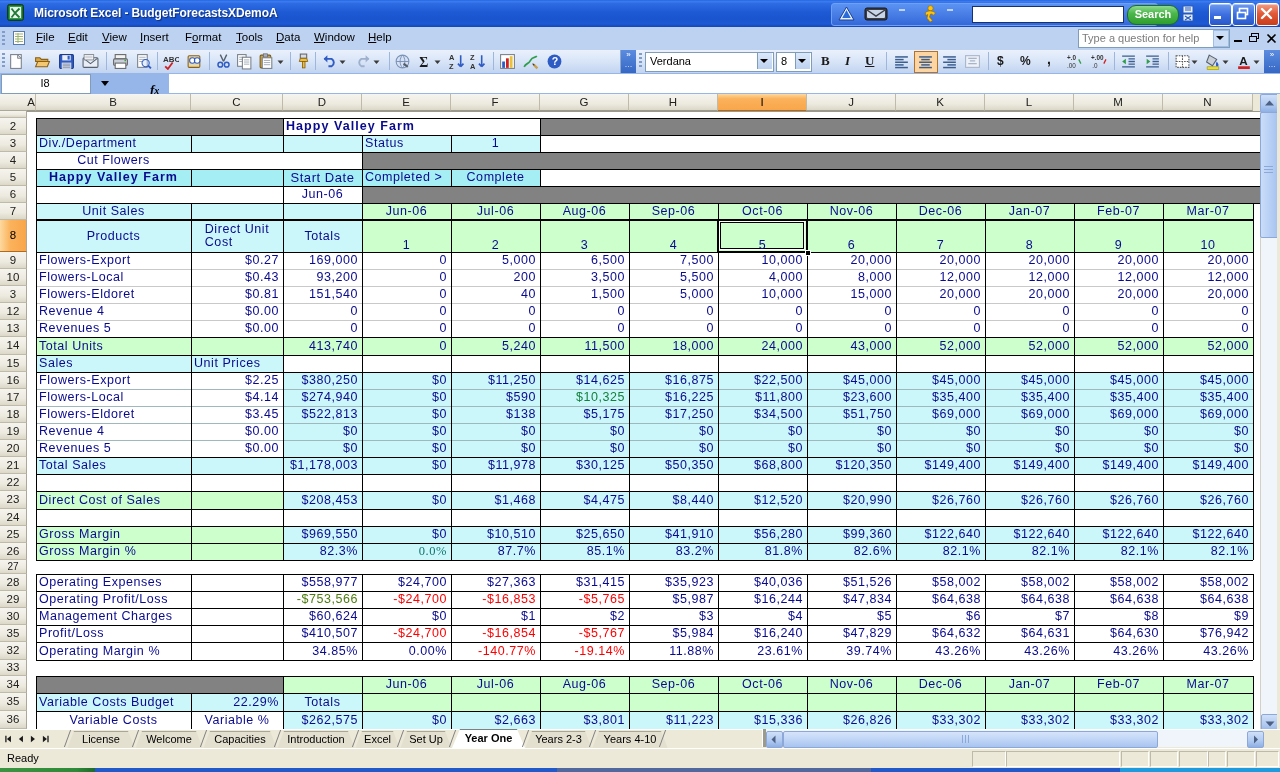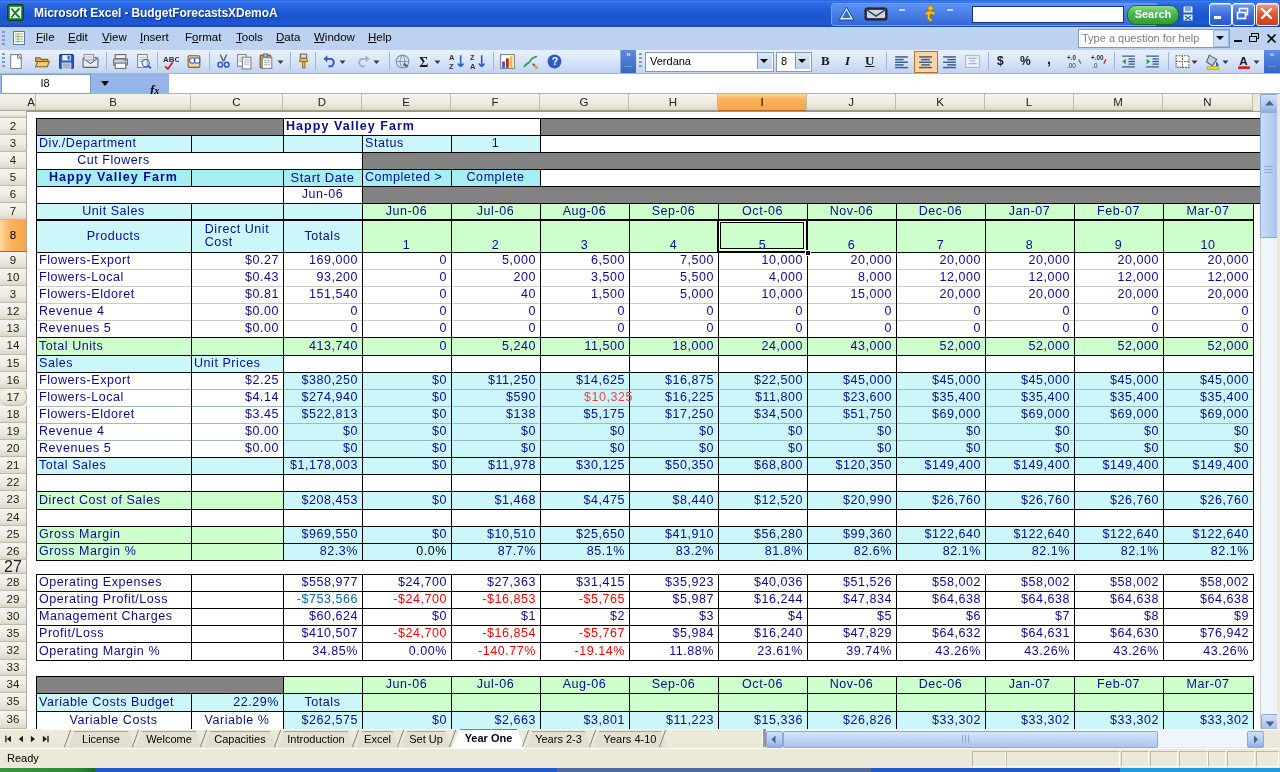--- a/index.html
+++ b/index.html
@@ -330,31 +330,31 @@
 <div class="abs" style="left:0;top:203px;width:26px;height:16px;background:linear-gradient(180deg,#F5F4EE 0%,#EDEAE0 60%,#DCD8C8 100%);border-bottom:1px solid #C0BBA8;border-right:1px solid #ACA899;font-size:11.5px;color:#21201D;text-align:center;line-height:16px;">7</div>
 <div class="abs" style="left:0;top:220px;width:26px;height:31px;background:linear-gradient(90deg,#FDD99F 0%,#FBB25B 40%,#F9A64B 100%);border-bottom:1px solid #B06A1F;border-right:1px solid #ACA899;font-size:11.5px;color:#000;text-align:center;line-height:31px;">8</div>
 <div class="abs" style="left:0;top:252px;width:26px;height:16px;background:linear-gradient(180deg,#F5F4EE 0%,#EDEAE0 60%,#DCD8C8 100%);border-bottom:1px solid #C0BBA8;border-right:1px solid #ACA899;font-size:11.5px;color:#21201D;text-align:center;line-height:16px;">9</div>
 <div class="abs" style="left:0;top:269px;width:26px;height:16px;background:linear-gradient(180deg,#F5F4EE 0%,#EDEAE0 60%,#DCD8C8 100%);border-bottom:1px solid #C0BBA8;border-right:1px solid #ACA899;font-size:11.5px;color:#21201D;text-align:center;line-height:16px;">10</div>
 <div class="abs" style="left:0;top:286px;width:26px;height:16px;background:linear-gradient(180deg,#F5F4EE 0%,#EDEAE0 60%,#DCD8C8 100%);border-bottom:1px solid #C0BBA8;border-right:1px solid #ACA899;font-size:11.5px;color:#21201D;text-align:center;line-height:16px;">3</div>
 <div class="abs" style="left:0;top:303px;width:26px;height:16px;background:linear-gradient(180deg,#F5F4EE 0%,#EDEAE0 60%,#DCD8C8 100%);border-bottom:1px solid #C0BBA8;border-right:1px solid #ACA899;font-size:11.5px;color:#21201D;text-align:center;line-height:16px;">12</div>
 <div class="abs" style="left:0;top:320px;width:26px;height:16px;background:linear-gradient(180deg,#F5F4EE 0%,#EDEAE0 60%,#DCD8C8 100%);border-bottom:1px solid #C0BBA8;border-right:1px solid #ACA899;font-size:11.5px;color:#21201D;text-align:center;line-height:16px;">13</div>
 <div class="abs" style="left:0;top:337px;width:26px;height:17px;background:linear-gradient(180deg,#F5F4EE 0%,#EDEAE0 60%,#DCD8C8 100%);border-bottom:1px solid #C0BBA8;border-right:1px solid #ACA899;font-size:11.5px;color:#21201D;text-align:center;line-height:17px;">14</div>
 <div class="abs" style="left:0;top:355px;width:26px;height:16px;background:linear-gradient(180deg,#F5F4EE 0%,#EDEAE0 60%,#DCD8C8 100%);border-bottom:1px solid #C0BBA8;border-right:1px solid #ACA899;font-size:11.5px;color:#21201D;text-align:center;line-height:16px;">15</div>
 <div class="abs" style="left:0;top:372px;width:26px;height:16px;background:linear-gradient(180deg,#F5F4EE 0%,#EDEAE0 60%,#DCD8C8 100%);border-bottom:1px solid #C0BBA8;border-right:1px solid #ACA899;font-size:11.5px;color:#21201D;text-align:center;line-height:16px;">16</div>
-<div class="abs" style="left:0;top:389px;width:26px;height:16px;background:linear-gradient(180deg,#F5F4EE 0%,#EDEAE0 60%,#DCD8C8 100%);border-bottom:1px solid #C0BBA8;border-right:1px solid #ACA899;font-size:11.5px;color:#21201D;text-align:center;line-height:16px;border-radius:8px;">17</div>
+<div class="abs" style="left:0;top:389px;width:26px;height:16px;background:linear-gradient(180deg,#F5F4EE 0%,#EDEAE0 60%,#DCD8C8 100%);border-bottom:1px solid #C0BBA8;border-right:1px solid #ACA899;font-size:11.5px;color:#21201D;text-align:center;line-height:16px;">17</div>
 <div class="abs" style="left:0;top:406px;width:26px;height:16px;background:linear-gradient(180deg,#F5F4EE 0%,#EDEAE0 60%,#DCD8C8 100%);border-bottom:1px solid #C0BBA8;border-right:1px solid #ACA899;font-size:11.5px;color:#21201D;text-align:center;line-height:16px;">18</div>
 <div class="abs" style="left:0;top:423px;width:26px;height:16px;background:linear-gradient(180deg,#F5F4EE 0%,#EDEAE0 60%,#DCD8C8 100%);border-bottom:1px solid #C0BBA8;border-right:1px solid #ACA899;font-size:11.5px;color:#21201D;text-align:center;line-height:16px;">19</div>
 <div class="abs" style="left:0;top:440px;width:26px;height:16px;background:linear-gradient(180deg,#F5F4EE 0%,#EDEAE0 60%,#DCD8C8 100%);border-bottom:1px solid #C0BBA8;border-right:1px solid #ACA899;font-size:11.5px;color:#21201D;text-align:center;line-height:16px;">20</div>
 <div class="abs" style="left:0;top:457px;width:26px;height:16px;background:linear-gradient(180deg,#F5F4EE 0%,#EDEAE0 60%,#DCD8C8 100%);border-bottom:1px solid #C0BBA8;border-right:1px solid #ACA899;font-size:11.5px;color:#21201D;text-align:center;line-height:16px;">21</div>
 <div class="abs" style="left:0;top:474px;width:26px;height:16px;background:linear-gradient(180deg,#F5F4EE 0%,#EDEAE0 60%,#DCD8C8 100%);border-bottom:1px solid #C0BBA8;border-right:1px solid #ACA899;font-size:11.5px;color:#21201D;text-align:center;line-height:16px;">22</div>
 <div class="abs" style="left:0;top:491px;width:26px;height:17px;background:linear-gradient(180deg,#F5F4EE 0%,#EDEAE0 60%,#DCD8C8 100%);border-bottom:1px solid #C0BBA8;border-right:1px solid #ACA899;font-size:11.5px;color:#21201D;text-align:center;line-height:17px;">23</div>
 <div class="abs" style="left:0;top:509px;width:26px;height:16px;background:linear-gradient(180deg,#F5F4EE 0%,#EDEAE0 60%,#DCD8C8 100%);border-bottom:1px solid #C0BBA8;border-right:1px solid #ACA899;font-size:11.5px;color:#21201D;text-align:center;line-height:16px;">24</div>
 <div class="abs" style="left:0;top:526px;width:26px;height:16px;background:linear-gradient(180deg,#F5F4EE 0%,#EDEAE0 60%,#DCD8C8 100%);border-bottom:1px solid #C0BBA8;border-right:1px solid #ACA899;font-size:11.5px;color:#21201D;text-align:center;line-height:16px;">25</div>
 <div class="abs" style="left:0;top:543px;width:26px;height:16px;background:linear-gradient(180deg,#F5F4EE 0%,#EDEAE0 60%,#DCD8C8 100%);border-bottom:1px solid #C0BBA8;border-right:1px solid #ACA899;font-size:11.5px;color:#21201D;text-align:center;line-height:16px;">26</div>
-<div class="abs" style="left:0;top:560px;width:26px;height:13px;background:linear-gradient(180deg,#F5F4EE 0%,#EDEAE0 60%,#DCD8C8 100%);border-bottom:1px solid #C0BBA8;border-right:1px solid #ACA899;font-size:16px;color:#21201D;text-align:center;line-height:13px;">27</div>
+<div class="abs" style="left:0;top:560px;width:26px;height:13px;background:linear-gradient(180deg,#F5F4EE 0%,#EDEAE0 60%,#DCD8C8 100%);border-bottom:1px solid #C0BBA8;border-right:1px solid #ACA899;font-size:10px;color:#21201D;text-align:center;line-height:13px;">27</div>
 <div class="abs" style="left:0;top:574px;width:26px;height:16px;background:linear-gradient(180deg,#F5F4EE 0%,#EDEAE0 60%,#DCD8C8 100%);border-bottom:1px solid #C0BBA8;border-right:1px solid #ACA899;font-size:11.5px;color:#21201D;text-align:center;line-height:16px;">28</div>
 <div class="abs" style="left:0;top:591px;width:26px;height:16px;background:linear-gradient(180deg,#F5F4EE 0%,#EDEAE0 60%,#DCD8C8 100%);border-bottom:1px solid #C0BBA8;border-right:1px solid #ACA899;font-size:11.5px;color:#21201D;text-align:center;line-height:16px;">29</div>
 <div class="abs" style="left:0;top:608px;width:26px;height:16px;background:linear-gradient(180deg,#F5F4EE 0%,#EDEAE0 60%,#DCD8C8 100%);border-bottom:1px solid #C0BBA8;border-right:1px solid #ACA899;font-size:11.5px;color:#21201D;text-align:center;line-height:16px;">30</div>
 <div class="abs" style="left:0;top:625px;width:26px;height:16px;background:linear-gradient(180deg,#F5F4EE 0%,#EDEAE0 60%,#DCD8C8 100%);border-bottom:1px solid #C0BBA8;border-right:1px solid #ACA899;font-size:11.5px;color:#21201D;text-align:center;line-height:16px;">35</div>
 <div class="abs" style="left:0;top:642px;width:26px;height:17px;background:linear-gradient(180deg,#F5F4EE 0%,#EDEAE0 60%,#DCD8C8 100%);border-bottom:1px solid #C0BBA8;border-right:1px solid #ACA899;font-size:11.5px;color:#21201D;text-align:center;line-height:17px;">32</div>
 <div class="abs" style="left:0;top:660px;width:26px;height:15px;background:linear-gradient(180deg,#F5F4EE 0%,#EDEAE0 60%,#DCD8C8 100%);border-bottom:1px solid #C0BBA8;border-right:1px solid #ACA899;font-size:11.5px;color:#21201D;text-align:center;line-height:15px;">33</div>
 <div class="abs" style="left:0;top:676px;width:26px;height:16px;background:linear-gradient(180deg,#F5F4EE 0%,#EDEAE0 60%,#DCD8C8 100%);border-bottom:1px solid #C0BBA8;border-right:1px solid #ACA899;font-size:11.5px;color:#21201D;text-align:center;line-height:16px;">34</div>
 <div class="abs" style="left:0;top:693px;width:26px;height:17px;background:linear-gradient(180deg,#F5F4EE 0%,#EDEAE0 60%,#DCD8C8 100%);border-bottom:1px solid #C0BBA8;border-right:1px solid #ACA899;font-size:11.5px;color:#21201D;text-align:center;line-height:17px;">35</div>
 <div class="abs" style="left:0;top:711px;width:26px;height:17px;background:linear-gradient(180deg,#F5F4EE 0%,#EDEAE0 60%,#DCD8C8 100%);border-bottom:1px solid #C0BBA8;border-right:1px solid #ACA899;font-size:11.5px;color:#21201D;text-align:center;line-height:17px;">36</div>
 <div class="abs" style="left:36px;top:118px;width:247px;height:17px;background:#828282;"></div>
@@ -609,21 +609,21 @@
 <div class="cell" style="left:807px;top:372px;width:89px;height:17px;line-height:17px;font-size:12.5px;color:#0A0A8F;padding-right:4px;text-align:right;box-sizing:border-box;">$45,000</div>
 <div class="cell" style="left:896px;top:372px;width:89px;height:17px;line-height:17px;font-size:12.5px;color:#0A0A8F;padding-right:4px;text-align:right;box-sizing:border-box;">$45,000</div>
 <div class="cell" style="left:985px;top:372px;width:89px;height:17px;line-height:17px;font-size:12.5px;color:#0A0A8F;padding-right:4px;text-align:right;box-sizing:border-box;">$45,000</div>
 <div class="cell" style="left:1074px;top:372px;width:89px;height:17px;line-height:17px;font-size:12.5px;color:#0A0A8F;padding-right:4px;text-align:right;box-sizing:border-box;">$45,000</div>
 <div class="cell" style="left:1163px;top:372px;width:90px;height:17px;line-height:17px;font-size:12.5px;color:#0A0A8F;padding-right:4px;text-align:right;box-sizing:border-box;">$45,000</div>
 <div class="cell" style="left:36px;top:389px;width:155px;height:17px;line-height:17px;font-size:12.5px;color:#0A0A8F;padding-left:3px;text-align:left;box-sizing:border-box;">Flowers-Local</div>
 <div class="cell" style="left:191px;top:389px;width:92px;height:17px;line-height:17px;font-size:12.5px;color:#0A0A8F;padding-right:4px;text-align:right;box-sizing:border-box;">$4.14</div>
 <div class="cell" style="left:283px;top:389px;width:79px;height:17px;line-height:17px;font-size:12.5px;color:#0A0A8F;padding-right:4px;text-align:right;box-sizing:border-box;">$274,940</div>
 <div class="cell" style="left:362px;top:389px;width:89px;height:17px;line-height:17px;font-size:12.5px;color:#0A0A8F;padding-right:4px;text-align:right;box-sizing:border-box;">$0</div>
 <div class="cell" style="left:451px;top:389px;width:89px;height:17px;line-height:17px;font-size:12.5px;color:#0A0A8F;padding-right:4px;text-align:right;box-sizing:border-box;">$590</div>
-<div class="cell" style="left:540px;top:389px;width:89px;height:17px;line-height:17px;font-size:12.5px;color:#ef4444;padding-right:4px;text-align:left;box-sizing:border-box;margin-left:44px;">$10,325</div>
+<div class="cell" style="left:540px;top:389px;width:89px;height:17px;line-height:17px;font-size:12.5px;color:#15803d;padding-right:4px;text-align:right;box-sizing:border-box;">$10,325</div>
 <div class="cell" style="left:629px;top:389px;width:89px;height:17px;line-height:17px;font-size:12.5px;color:#0A0A8F;padding-right:4px;text-align:right;box-sizing:border-box;">$16,225</div>
 <div class="cell" style="left:718px;top:389px;width:89px;height:17px;line-height:17px;font-size:12.5px;color:#0A0A8F;padding-right:4px;text-align:right;box-sizing:border-box;">$11,800</div>
 <div class="cell" style="left:807px;top:389px;width:89px;height:17px;line-height:17px;font-size:12.5px;color:#0A0A8F;padding-right:4px;text-align:right;box-sizing:border-box;">$23,600</div>
 <div class="cell" style="left:896px;top:389px;width:89px;height:17px;line-height:17px;font-size:12.5px;color:#0A0A8F;padding-right:4px;text-align:right;box-sizing:border-box;">$35,400</div>
 <div class="cell" style="left:985px;top:389px;width:89px;height:17px;line-height:17px;font-size:12.5px;color:#0A0A8F;padding-right:4px;text-align:right;box-sizing:border-box;">$35,400</div>
 <div class="cell" style="left:1074px;top:389px;width:89px;height:17px;line-height:17px;font-size:12.5px;color:#0A0A8F;padding-right:4px;text-align:right;box-sizing:border-box;">$35,400</div>
 <div class="cell" style="left:1163px;top:389px;width:90px;height:17px;line-height:17px;font-size:12.5px;color:#0A0A8F;padding-right:4px;text-align:right;box-sizing:border-box;">$35,400</div>
 <div class="cell" style="left:36px;top:406px;width:155px;height:17px;line-height:17px;font-size:12.5px;color:#0A0A8F;padding-left:3px;text-align:left;box-sizing:border-box;">Flowers-Eldoret</div>
 <div class="cell" style="left:191px;top:406px;width:92px;height:17px;line-height:17px;font-size:12.5px;color:#0A0A8F;padding-right:4px;text-align:right;box-sizing:border-box;">$3.45</div>
 <div class="cell" style="left:283px;top:406px;width:79px;height:17px;line-height:17px;font-size:12.5px;color:#0A0A8F;padding-right:4px;text-align:right;box-sizing:border-box;">$522,813</div>
@@ -694,21 +694,21 @@
 <div class="cell" style="left:540px;top:526px;width:89px;height:17px;line-height:17px;font-size:12.5px;color:#0A0A8F;padding-right:4px;text-align:right;box-sizing:border-box;">$25,650</div>
 <div class="cell" style="left:629px;top:526px;width:89px;height:17px;line-height:17px;font-size:12.5px;color:#0A0A8F;padding-right:4px;text-align:right;box-sizing:border-box;">$41,910</div>
 <div class="cell" style="left:718px;top:526px;width:89px;height:17px;line-height:17px;font-size:12.5px;color:#0A0A8F;padding-right:4px;text-align:right;box-sizing:border-box;">$56,280</div>
 <div class="cell" style="left:807px;top:526px;width:89px;height:17px;line-height:17px;font-size:12.5px;color:#0A0A8F;padding-right:4px;text-align:right;box-sizing:border-box;">$99,360</div>
 <div class="cell" style="left:896px;top:526px;width:89px;height:17px;line-height:17px;font-size:12.5px;color:#0A0A8F;padding-right:4px;text-align:right;box-sizing:border-box;">$122,640</div>
 <div class="cell" style="left:985px;top:526px;width:89px;height:17px;line-height:17px;font-size:12.5px;color:#0A0A8F;padding-right:4px;text-align:right;box-sizing:border-box;">$122,640</div>
 <div class="cell" style="left:1074px;top:526px;width:89px;height:17px;line-height:17px;font-size:12.5px;color:#0A0A8F;padding-right:4px;text-align:right;box-sizing:border-box;">$122,640</div>
 <div class="cell" style="left:1163px;top:526px;width:90px;height:17px;line-height:17px;font-size:12.5px;color:#0A0A8F;padding-right:4px;text-align:right;box-sizing:border-box;">$122,640</div>
 <div class="cell" style="left:36px;top:543px;width:155px;height:17px;line-height:17px;font-size:12.5px;color:#0A0A8F;padding-left:3px;text-align:left;box-sizing:border-box;">Gross Margin %</div>
 <div class="cell" style="left:283px;top:543px;width:79px;height:17px;line-height:17px;font-size:12.5px;color:#0A0A8F;padding-right:4px;text-align:right;box-sizing:border-box;">82.3%</div>
-<div class="cell" style="left:362px;top:543px;width:89px;height:17px;line-height:17px;font-size:12.5px;color:#000000;padding-right:4px;text-align:right;box-sizing:border-box;">0.0%</div>
+<div class="cell" style="left:362px;top:543px;width:89px;height:17px;line-height:17px;font-size:12.5px;color:#0f766e;padding-right:4px;text-align:right;box-sizing:border-box;font-family:Liberation Serif, serif;">0.0%</div>
 <div class="cell" style="left:451px;top:543px;width:89px;height:17px;line-height:17px;font-size:12.5px;color:#0A0A8F;padding-right:4px;text-align:right;box-sizing:border-box;">87.7%</div>
 <div class="cell" style="left:540px;top:543px;width:89px;height:17px;line-height:17px;font-size:12.5px;color:#0A0A8F;padding-right:4px;text-align:right;box-sizing:border-box;">85.1%</div>
 <div class="cell" style="left:629px;top:543px;width:89px;height:17px;line-height:17px;font-size:12.5px;color:#0A0A8F;padding-right:4px;text-align:right;box-sizing:border-box;">83.2%</div>
 <div class="cell" style="left:718px;top:543px;width:89px;height:17px;line-height:17px;font-size:12.5px;color:#0A0A8F;padding-right:4px;text-align:right;box-sizing:border-box;">81.8%</div>
 <div class="cell" style="left:807px;top:543px;width:89px;height:17px;line-height:17px;font-size:12.5px;color:#0A0A8F;padding-right:4px;text-align:right;box-sizing:border-box;">82.6%</div>
 <div class="cell" style="left:896px;top:543px;width:89px;height:17px;line-height:17px;font-size:12.5px;color:#0A0A8F;padding-right:4px;text-align:right;box-sizing:border-box;">82.1%</div>
 <div class="cell" style="left:985px;top:543px;width:89px;height:17px;line-height:17px;font-size:12.5px;color:#0A0A8F;padding-right:4px;text-align:right;box-sizing:border-box;">82.1%</div>
 <div class="cell" style="left:1074px;top:543px;width:89px;height:17px;line-height:17px;font-size:12.5px;color:#0A0A8F;padding-right:4px;text-align:right;box-sizing:border-box;">82.1%</div>
 <div class="cell" style="left:1163px;top:543px;width:90px;height:17px;line-height:17px;font-size:12.5px;color:#0A0A8F;padding-right:4px;text-align:right;box-sizing:border-box;">82.1%</div>
 <div class="cell" style="left:36px;top:574px;width:155px;height:17px;line-height:17px;font-size:12.5px;color:#0A0A8F;padding-left:3px;text-align:left;box-sizing:border-box;">Operating Expenses</div>
@@ -717,21 +717,21 @@
 <div class="cell" style="left:451px;top:574px;width:89px;height:17px;line-height:17px;font-size:12.5px;color:#0A0A8F;padding-right:4px;text-align:right;box-sizing:border-box;">$27,363</div>
 <div class="cell" style="left:540px;top:574px;width:89px;height:17px;line-height:17px;font-size:12.5px;color:#0A0A8F;padding-right:4px;text-align:right;box-sizing:border-box;">$31,415</div>
 <div class="cell" style="left:629px;top:574px;width:89px;height:17px;line-height:17px;font-size:12.5px;color:#0A0A8F;padding-right:4px;text-align:right;box-sizing:border-box;">$35,923</div>
 <div class="cell" style="left:718px;top:574px;width:89px;height:17px;line-height:17px;font-size:12.5px;color:#0A0A8F;padding-right:4px;text-align:right;box-sizing:border-box;">$40,036</div>
 <div class="cell" style="left:807px;top:574px;width:89px;height:17px;line-height:17px;font-size:12.5px;color:#0A0A8F;padding-right:4px;text-align:right;box-sizing:border-box;">$51,526</div>
 <div class="cell" style="left:896px;top:574px;width:89px;height:17px;line-height:17px;font-size:12.5px;color:#0A0A8F;padding-right:4px;text-align:right;box-sizing:border-box;">$58,002</div>
 <div class="cell" style="left:985px;top:574px;width:89px;height:17px;line-height:17px;font-size:12.5px;color:#0A0A8F;padding-right:4px;text-align:right;box-sizing:border-box;">$58,002</div>
 <div class="cell" style="left:1074px;top:574px;width:89px;height:17px;line-height:17px;font-size:12.5px;color:#0A0A8F;padding-right:4px;text-align:right;box-sizing:border-box;">$58,002</div>
 <div class="cell" style="left:1163px;top:574px;width:90px;height:17px;line-height:17px;font-size:12.5px;color:#0A0A8F;padding-right:4px;text-align:right;box-sizing:border-box;">$58,002</div>
 <div class="cell" style="left:36px;top:591px;width:155px;height:17px;line-height:17px;font-size:12.5px;color:#0A0A8F;padding-left:3px;text-align:left;box-sizing:border-box;">Operating Profit/Loss</div>
-<div class="cell" style="left:283px;top:591px;width:79px;height:17px;line-height:17px;font-size:12.5px;color:#0369a1;padding-right:4px;text-align:right;box-sizing:border-box;">-$753,566</div>
+<div class="cell" style="left:283px;top:591px;width:79px;height:17px;line-height:17px;font-size:12.5px;color:#4d7c0f;padding-right:4px;text-align:right;box-sizing:border-box;">-$753,566</div>
 <div class="cell" style="left:362px;top:591px;width:89px;height:17px;line-height:17px;font-size:12.5px;color:#FF0000;padding-right:4px;text-align:right;box-sizing:border-box;">-$24,700</div>
 <div class="cell" style="left:451px;top:591px;width:89px;height:17px;line-height:17px;font-size:12.5px;color:#FF0000;padding-right:4px;text-align:right;box-sizing:border-box;">-$16,853</div>
 <div class="cell" style="left:540px;top:591px;width:89px;height:17px;line-height:17px;font-size:12.5px;color:#FF0000;padding-right:4px;text-align:right;box-sizing:border-box;">-$5,765</div>
 <div class="cell" style="left:629px;top:591px;width:89px;height:17px;line-height:17px;font-size:12.5px;color:#0A0A8F;padding-right:4px;text-align:right;box-sizing:border-box;">$5,987</div>
 <div class="cell" style="left:718px;top:591px;width:89px;height:17px;line-height:17px;font-size:12.5px;color:#0A0A8F;padding-right:4px;text-align:right;box-sizing:border-box;">$16,244</div>
 <div class="cell" style="left:807px;top:591px;width:89px;height:17px;line-height:17px;font-size:12.5px;color:#0A0A8F;padding-right:4px;text-align:right;box-sizing:border-box;">$47,834</div>
 <div class="cell" style="left:896px;top:591px;width:89px;height:17px;line-height:17px;font-size:12.5px;color:#0A0A8F;padding-right:4px;text-align:right;box-sizing:border-box;">$64,638</div>
 <div class="cell" style="left:985px;top:591px;width:89px;height:17px;line-height:17px;font-size:12.5px;color:#0A0A8F;padding-right:4px;text-align:right;box-sizing:border-box;">$64,638</div>
 <div class="cell" style="left:1074px;top:591px;width:89px;height:17px;line-height:17px;font-size:12.5px;color:#0A0A8F;padding-right:4px;text-align:right;box-sizing:border-box;">$64,638</div>
 <div class="cell" style="left:1163px;top:591px;width:90px;height:17px;line-height:17px;font-size:12.5px;color:#0A0A8F;padding-right:4px;text-align:right;box-sizing:border-box;">$64,638</div>

